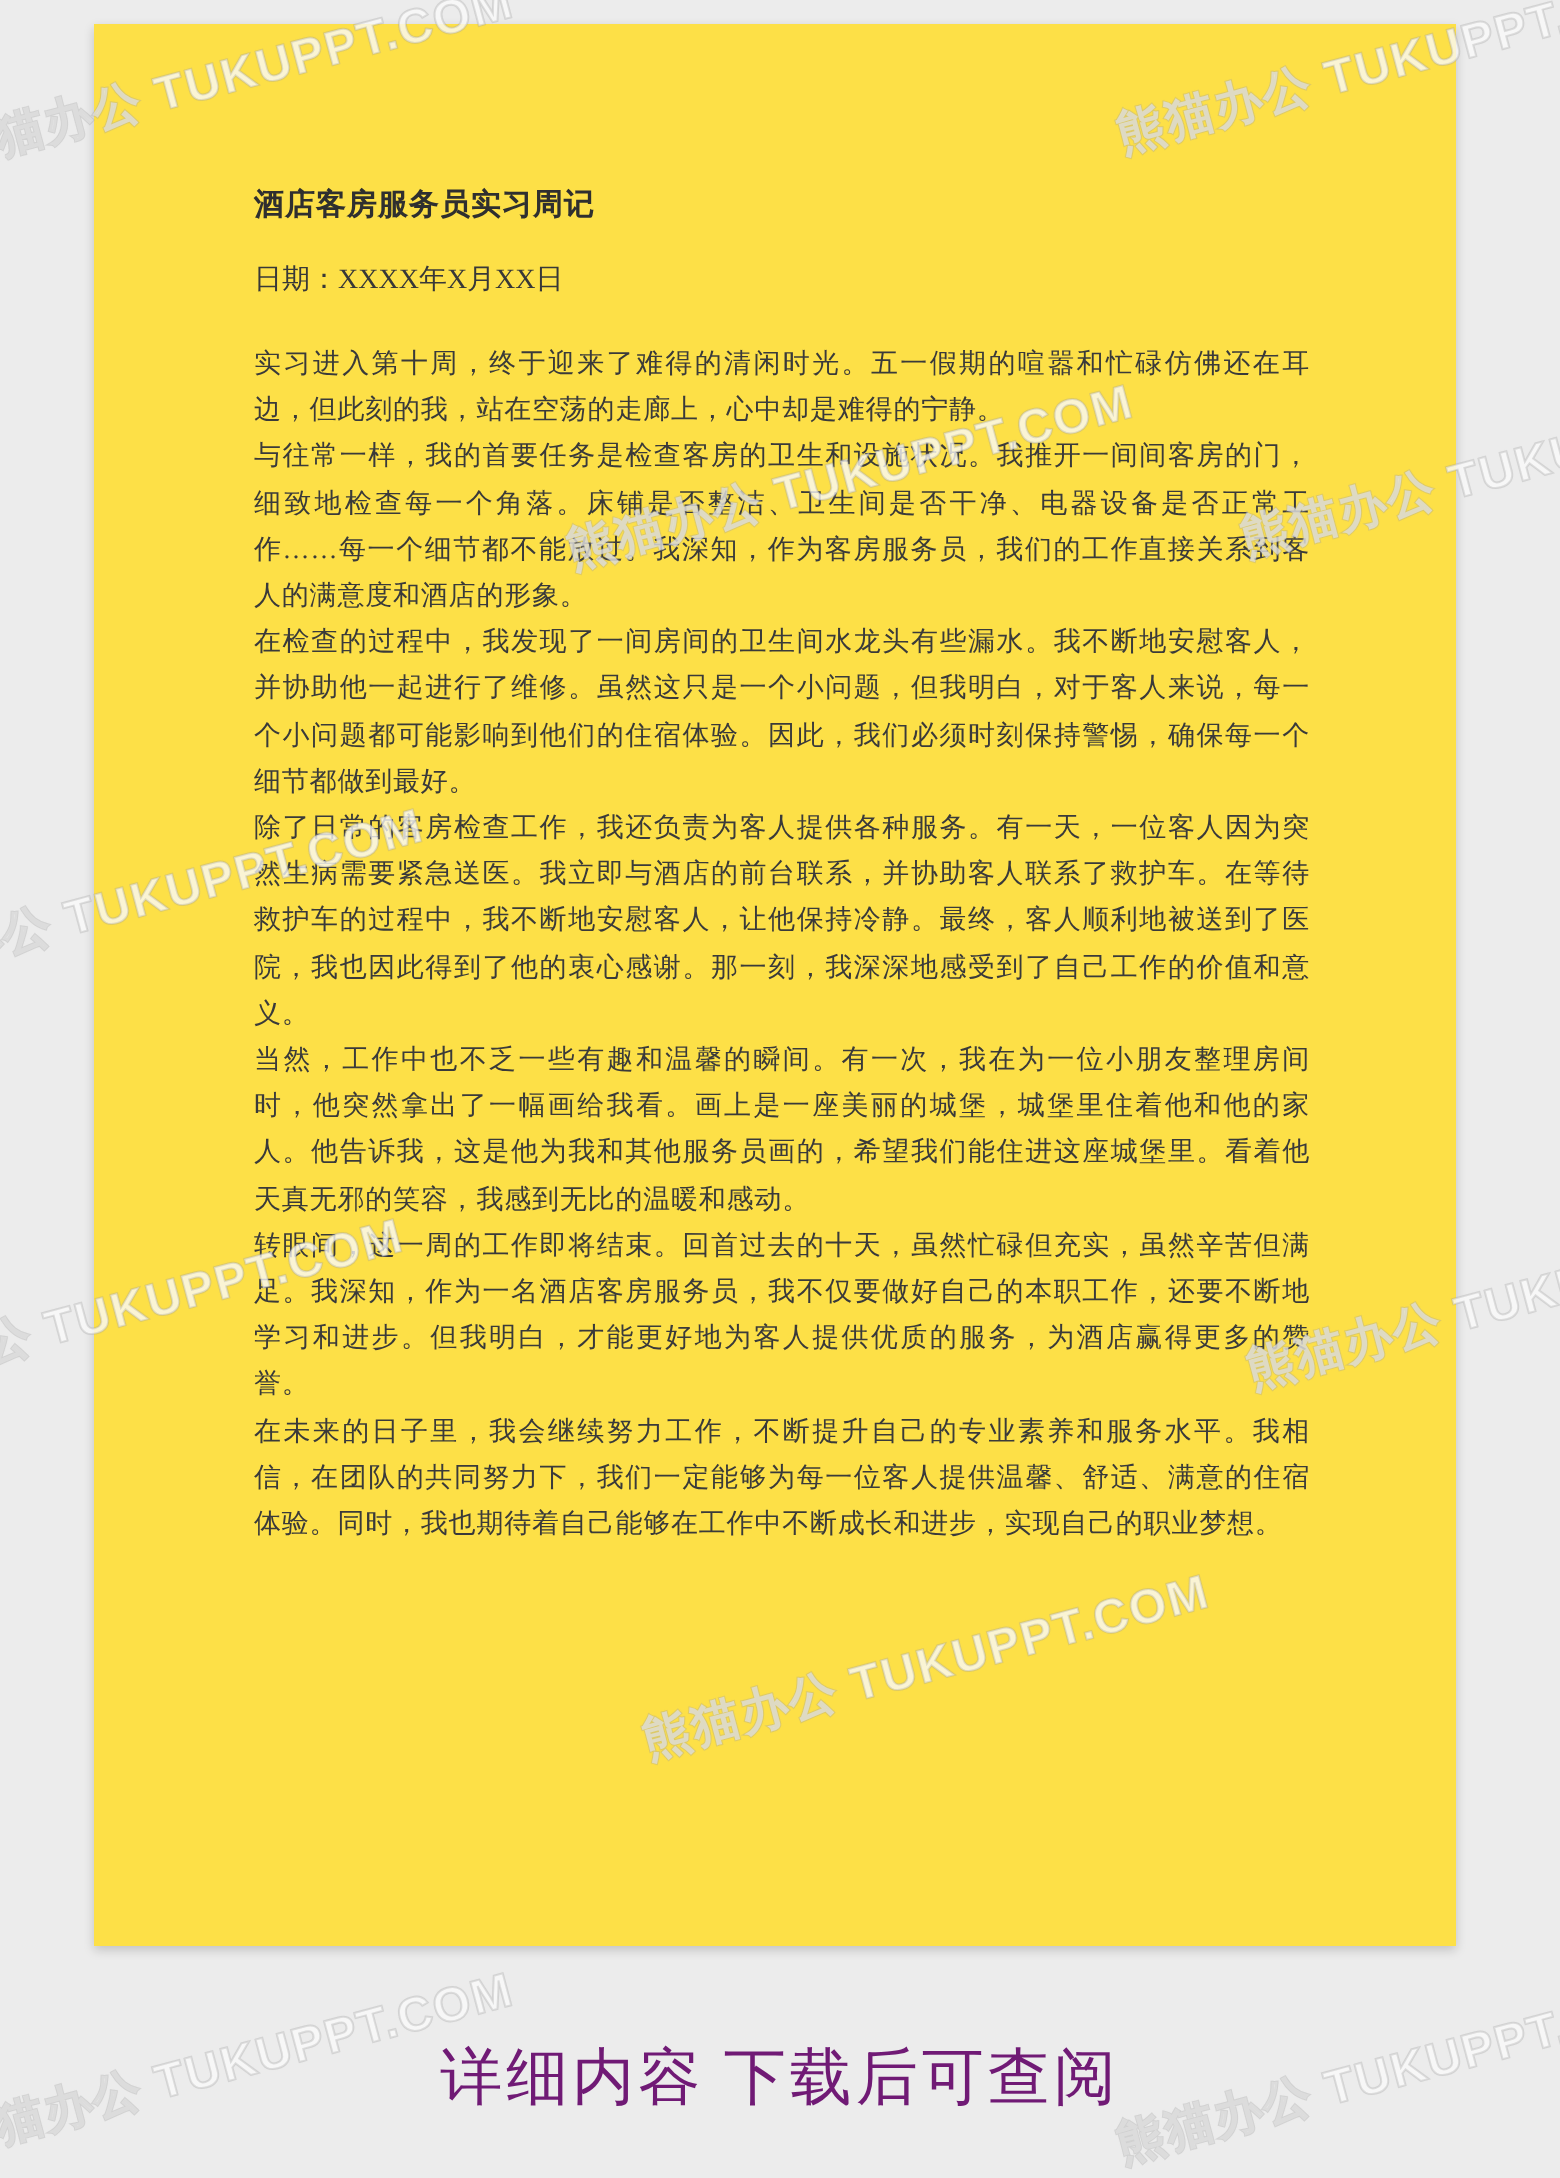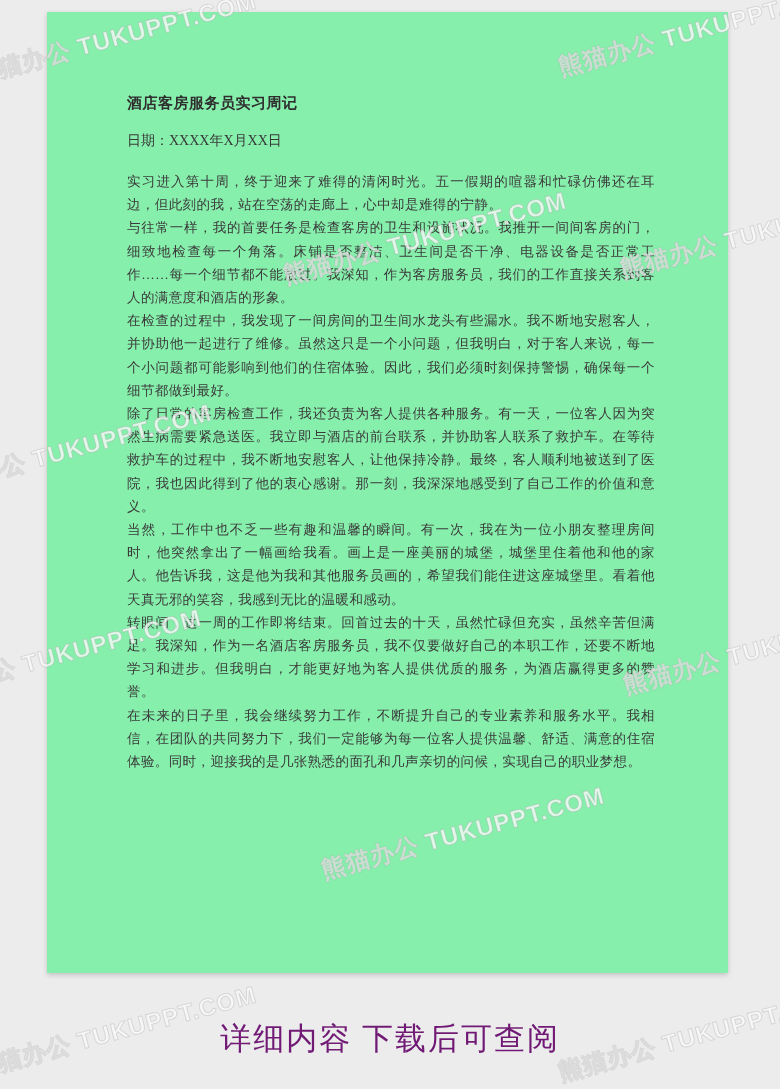--- a/index.html
+++ b/index.html
@@ -14,21 +14,21 @@
     height: 1089px;
     background: #ececec;
     overflow: hidden;
   }
   .page {
     position: absolute;
     left: 47px;
     top: 12px;
     width: 681px;
     height: 961px;
-    background: #86efac;
+    background: #fde047;
     box-shadow: 0 2px 5px rgba(0,0,0,0.18);
     box-sizing: border-box;
     padding: 80px 73px 0 80px;
   }
   .doc-title {
     font-size: 15px;
     line-height: 22px;
     font-weight: bold;
     color: #2f2f2f;
     letter-spacing: 0.5px;
@@ -92,21 +92,21 @@
   <div class="page">
     <div class="doc-title">酒店客房服务员实习周记</div>
     <div class="doc-date">日期：XXXX年X月XX日</div>
     <div class="doc-body">
       <p>实习进入第十周，终于迎来了难得的清闲时光。五一假期的喧嚣和忙碌仿佛还在耳边，但此刻的我，站在空荡的走廊上，心中却是难得的宁静。</p>
       <p>与往常一样，我的首要任务是检查客房的卫生和设施状况。我推开一间间客房的门，细致地检查每一个角落。床铺是否整洁、卫生间是否干净、电器设备是否正常工作……每一个细节都不能放过。我深知，作为客房服务员，我们的工作直接关系到客人的满意度和酒店的形象。</p>
       <p>在检查的过程中，我发现了一间房间的卫生间水龙头有些漏水。我不断地安慰客人，并协助他一起进行了维修。虽然这只是一个小问题，但我明白，对于客人来说，每一个小问题都可能影响到他们的住宿体验。因此，我们必须时刻保持警惕，确保每一个细节都做到最好。</p>
       <p>除了日常的客房检查工作，我还负责为客人提供各种服务。有一天，一位客人因为突然生病需要紧急送医。我立即与酒店的前台联系，并协助客人联系了救护车。在等待救护车的过程中，我不断地安慰客人，让他保持冷静。最终，客人顺利地被送到了医院，我也因此得到了他的衷心感谢。那一刻，我深深地感受到了自己工作的价值和意义。</p>
       <p>当然，工作中也不乏一些有趣和温馨的瞬间。有一次，我在为一位小朋友整理房间时，他突然拿出了一幅画给我看。画上是一座美丽的城堡，城堡里住着他和他的家人。他告诉我，这是他为我和其他服务员画的，希望我们能住进这座城堡里。看着他天真无邪的笑容，我感到无比的温暖和感动。</p>
       <p>转眼间，这一周的工作即将结束。回首过去的十天，虽然忙碌但充实，虽然辛苦但满足。我深知，作为一名酒店客房服务员，我不仅要做好自己的本职工作，还要不断地学习和进步。但我明白，才能更好地为客人提供优质的服务，为酒店赢得更多的赞誉。</p>
-      <p>在未来的日子里，我会继续努力工作，不断提升自己的专业素养和服务水平。我相信，在团队的共同努力下，我们一定能够为每一位客人提供温馨、舒适、满意的住宿体验。同时，迎接我的是几张熟悉的面孔和几声亲切的问候，实现自己的职业梦想。</p>
+      <p>在未来的日子里，我会继续努力工作，不断提升自己的专业素养和服务水平。我相信，在团队的共同努力下，我们一定能够为每一位客人提供温馨、舒适、满意的住宿体验。同时，我也期待着自己能够在工作中不断成长和进步，实现自己的职业梦想。</p>
     </div>
   </div>
 
   <div class="watermark-layer">
       <span class="wm-tile" style="left: 115px; top: 38px;">熊猫办公 TUKUPPT.COM</span>
       <span class="wm-tile" style="left: 700px; top: 30px;">熊猫办公 TUKUPPT.COM</span>
       <span class="wm-tile" style="left: 425px; top: 238px;">熊猫办公 TUKUPPT.COM</span>
       <span class="wm-tile" style="left: 762px; top: 232px;">熊猫办公 TUKUPPT.COM</span>
       <span class="wm-tile" style="left: 70px; top: 450px;">熊猫办公 TUKUPPT.COM</span>
       <span class="wm-tile" style="left: 60px; top: 655px;">熊猫办公 TUKUPPT.COM</span>

